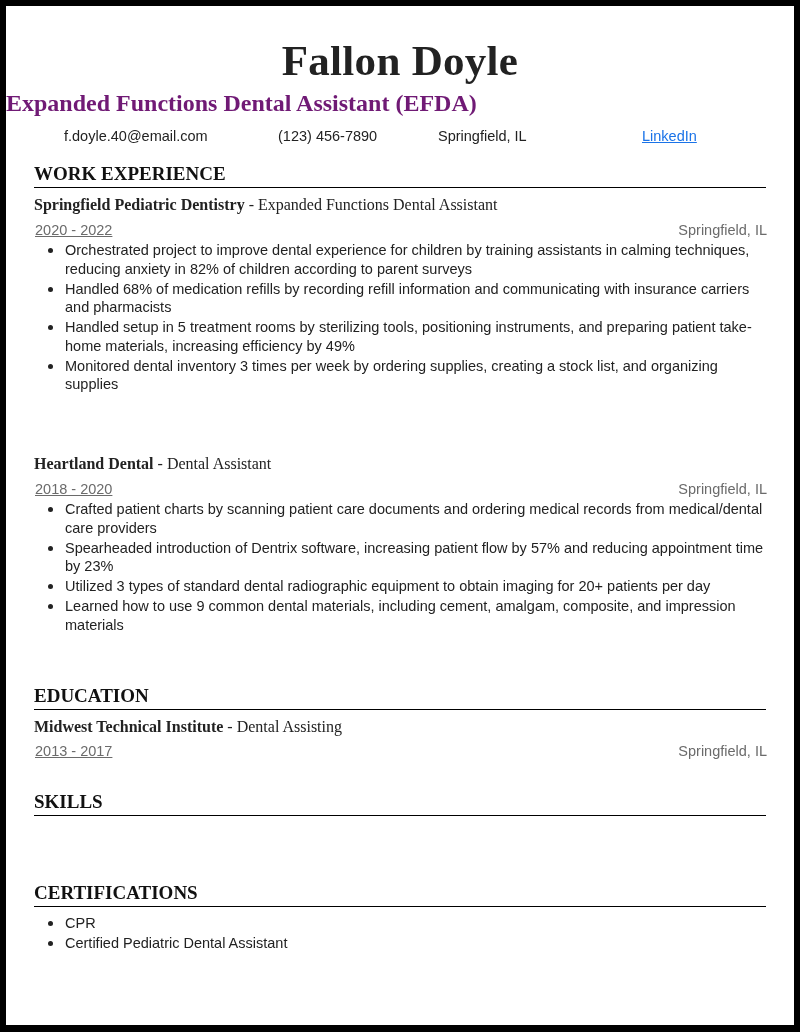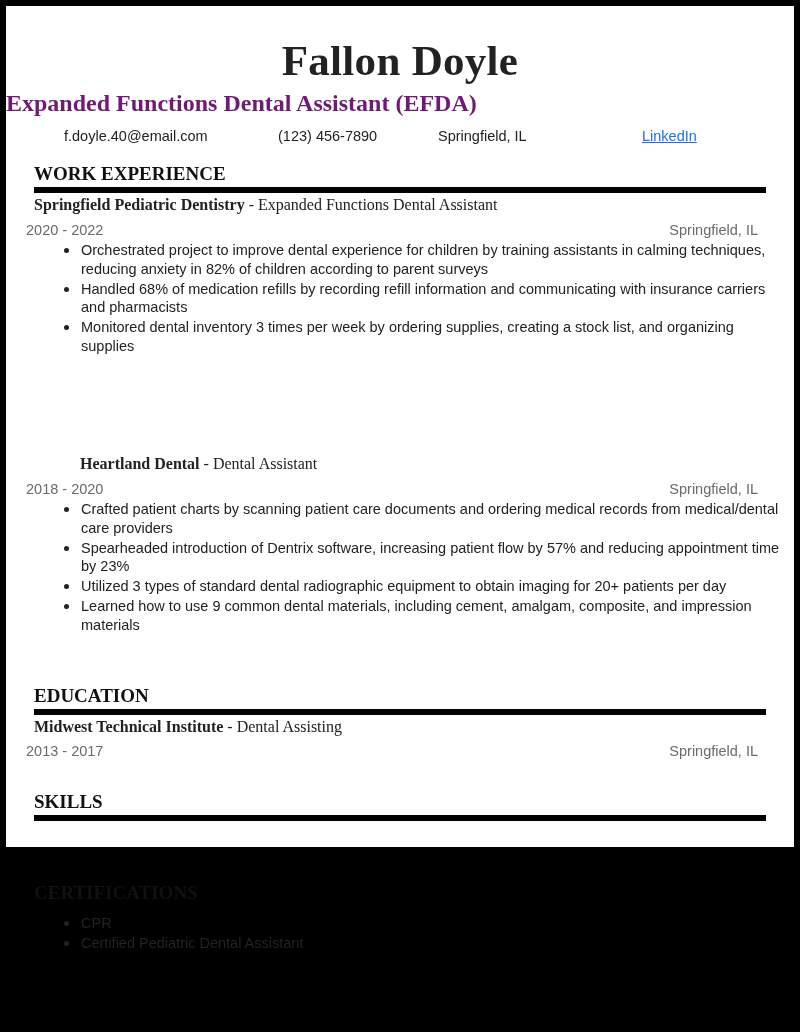--- a/index.html
+++ b/index.html
@@ -1,53 +1,54 @@
 <!DOCTYPE html>
 <html><head>
 <meta charset="utf-8">
 <style>
   html, body { margin: 0; padding: 0; }
   body {
     width: 800px; height: 1032px; background: #000;
     position: relative; overflow: hidden;
   }
   .page {
-    position: absolute; left: 6px; top: 6px; width: 788px; height: 841px;
+    position: absolute; left: 6px; top: 6px; width: 788px; height: 1019px;
     background: #fff; box-sizing: border-box;
   }
   .serif { font-family: "Liberation Serif", "DejaVu Serif", serif; }
   .sans { font-family: "Liberation Sans", "DejaVu Sans", sans-serif; }
   .name {
     position: absolute; left: 0; width: 788px; top: 30px; text-align: center;
     font-size: 43px; font-weight: bold; color: #222; letter-spacing: 0.3px;
   }
   .title {
     position: absolute; left: 0; width: 788px; top: 84px; text-align: left;
     font-size: 24px; font-weight: bold; color: #701a75;
   }
   .contact {
     position: absolute; top: 122px; font-size: 14.5px; color: #222;
   }
   .contact a { color: #1a73e8; text-decoration: underline; }
   .section-head {
     position: absolute; left: 28px; width: 732px;
     font-size: 19px; font-weight: bold; color: #111;
-    border-bottom: 6px solid #000000; padding-bottom: 2px; line-height: 22px;
+    border-bottom: 1px solid #000000; padding-bottom: 2px; line-height: 22px;
   }
   .job-line {
     position: absolute; left: 28px; font-size: 16px; color: #222; line-height: 22px;
   }
   .job-line .org { font-weight: bold; }
   .meta {
-    position: absolute; left: 20px; width: 732px; font-size: 14.5px; color: #6b6b6b;
+    position: absolute; left: 29px; width: 732px; font-size: 14.5px; color: #6b6b6b;
     line-height: 18px;
+    text-decoration: underline;
   }
   .meta .right { position: absolute; right: 0; top: 0; }
   ul.bullets {
-    position: absolute; left: 44px; width: 730px; margin: 0; padding: 0; list-style: none;
+    position: absolute; left: 28px; width: 730px; margin: 0; padding: 0; list-style: none;
     font-size: 14.5px; color: #222; line-height: 18.5px;
   }
   ul.bullets li { position: relative; padding-left: 31px; margin-bottom: 1.5px; }
   ul.bullets li::before {
     content: ""; position: absolute; left: 14px; top: 7px; width: 5px; height: 5px;
     border-radius: 50%; background: #222;
   }
   .skills {
     position: absolute; left: 28px; top: 816px; font-size: 14.5px; color: #222;
   }
@@ -72,24 +73,25 @@
     <span>-</span>
     <span>Expanded Functions Dental Assistant</span>
   </div>
   <div class="meta sans" style="top:215px;">
     <span>2020 - 2022</span>
     <span class="right">Springfield, IL</span>
   </div>
   <ul class="bullets sans" style="top:235px;">
     <li>Orchestrated project to improve dental experience for children by training assistants in calming techniques, reducing anxiety in 82% of children according to parent surveys</li>
     <li>Handled 68% of medication refills by recording refill information and communicating with insurance carriers and pharmacists</li>
+    <li>Handled setup in 5 treatment rooms by sterilizing tools, positioning instruments, and preparing patient take-home materials, increasing efficiency by 49%</li>
     <li>Monitored dental inventory 3 times per week by ordering supplies, creating a stock list, and organizing supplies</li>
   </ul>
 
-  <div class="job-line serif" style="top:447px;margin-left:46px;">
+  <div class="job-line serif" style="top:447px;">
     <span class="org">Heartland Dental</span>
     <span>-</span>
     <span>Dental Assistant</span>
   </div>
   <div class="meta sans" style="top:474px;">
     <span>2018 - 2020</span>
     <span class="right">Springfield, IL</span>
   </div>
   <ul class="bullets sans" style="top:494px;">
     <li>Crafted patient charts by scanning patient care documents and ordering medical records from medical/dental care providers</li>

